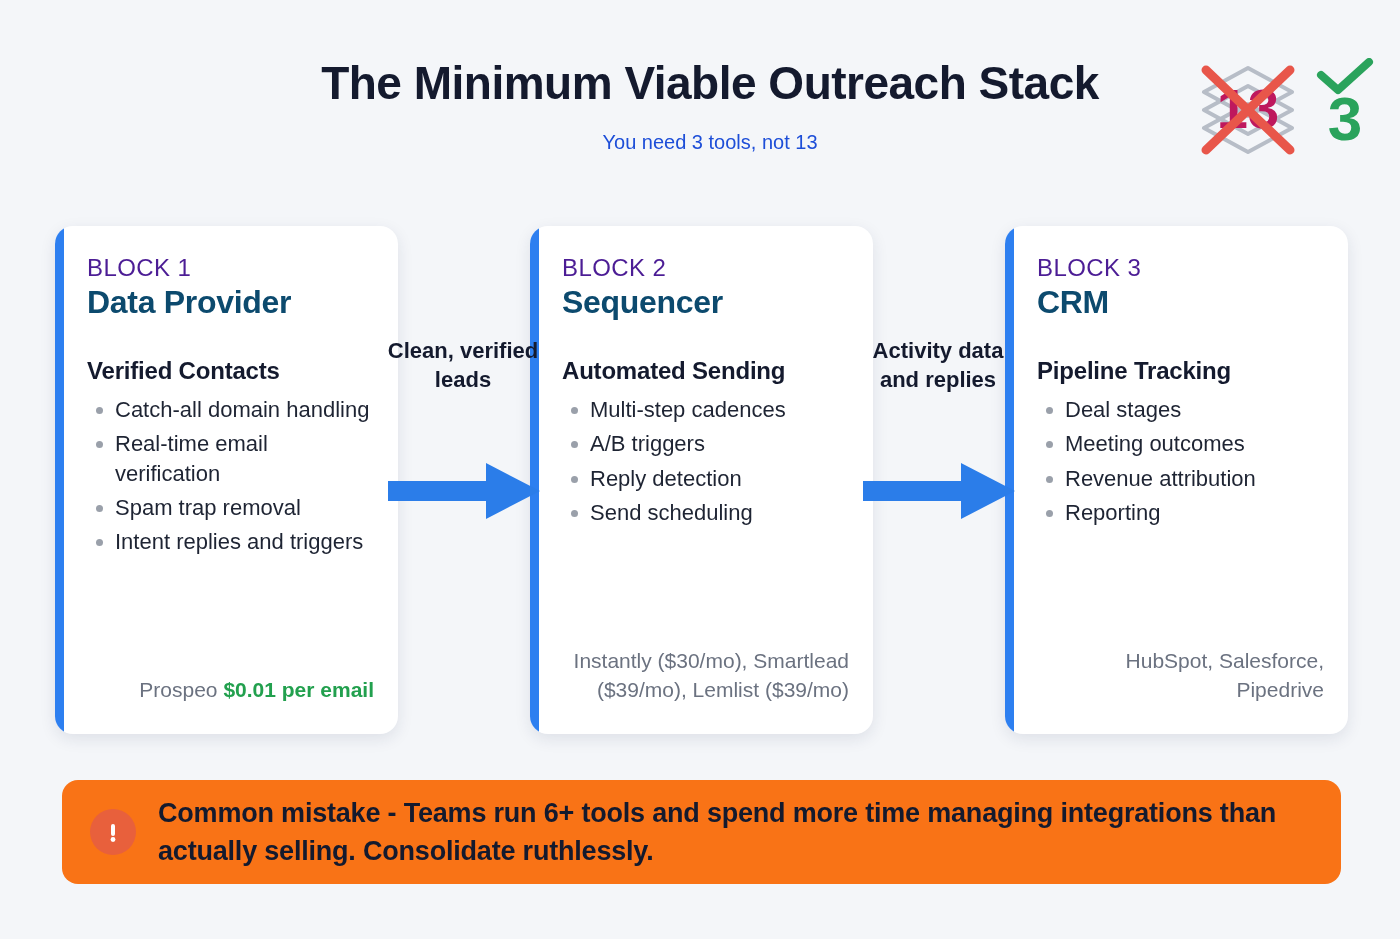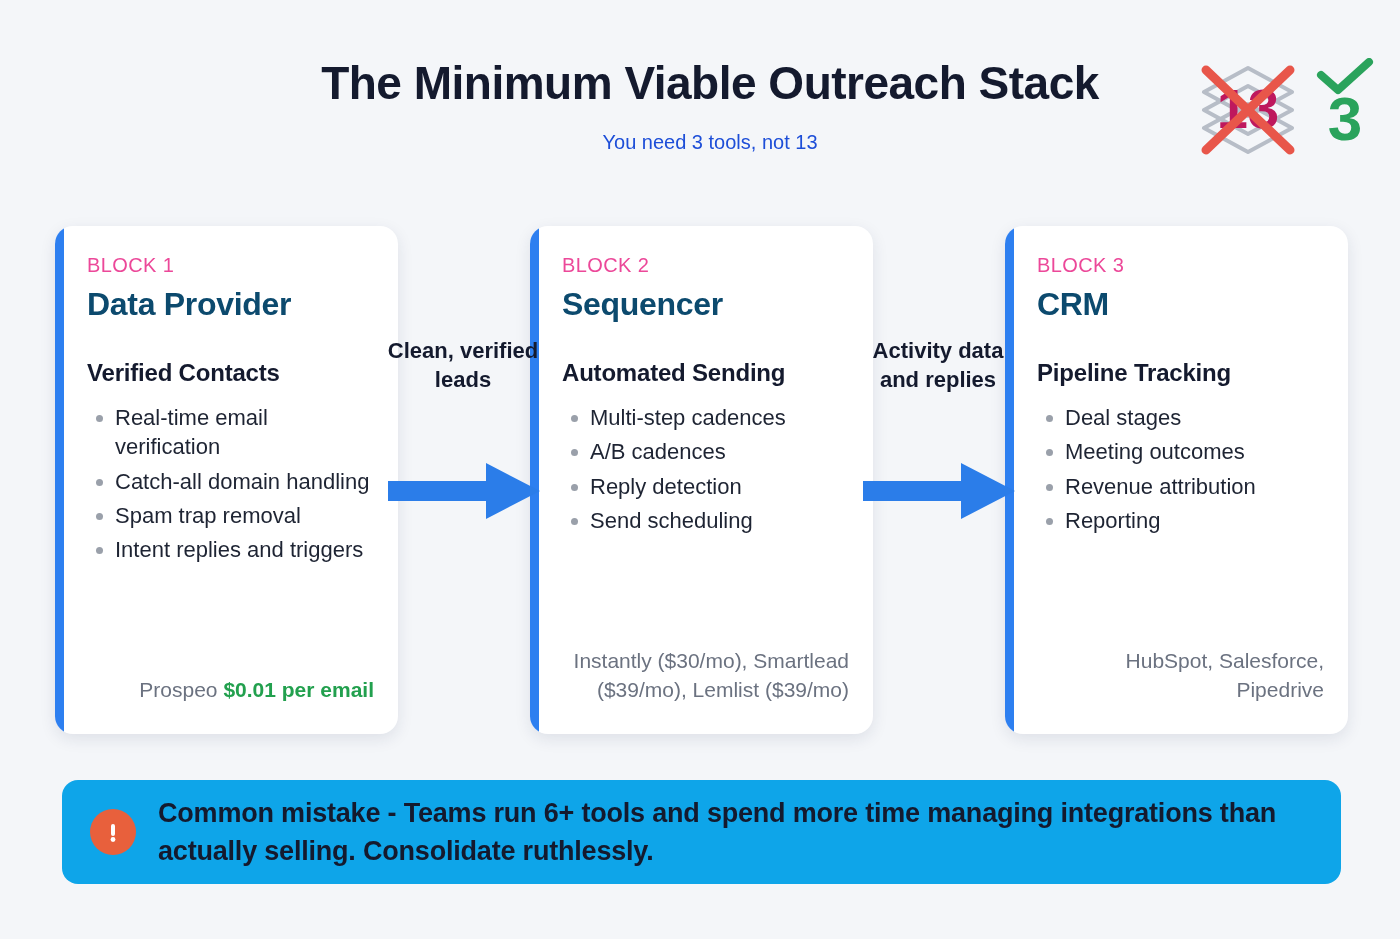--- a/index.html
+++ b/index.html
@@ -120,37 +120,37 @@
     width: 9px; height: 100%;
     background: #2d7ff0;
     border-top-left-radius: 18px;
     border-bottom-left-radius: 18px;
   }
   #card-1 { left: 55px; }
   #card-2 { left: 530px; }
   #card-3 { left: 1005px; }
 
   .card-block-label {
-    font-size: 20px;
-    color: #ec4899;
+    font-size: 24px;
+    color: #4c1d95;
     letter-spacing: 0.4px;
-    margin-bottom: 9px;
+    margin-bottom: 2px;
   }
   .card-title {
     font-size: 32px;
     font-weight: bold;
     color: #0c4a6e;
     letter-spacing: -0.3px;
     margin-bottom: 36px;
   }
   .card-feature {
     font-size: 24px;
     font-weight: bold;
     color: #141a2e;
-    margin-bottom: 16px;
+    margin-bottom: 10px;
     letter-spacing: -0.2px;
   }
   .card-list {
     list-style: none;
   }
   .card-list li {
     position: relative;
     font-size: 22px;
     color: #1e2433;
     line-height: 1.33;
@@ -209,21 +209,21 @@
     height: 60px;
   }
 
   
   .banner {
     position: absolute;
     left: 62px;
     top: 780px;
     width: 1279px;
     height: 104px;
-    background: #0ea5e9;
+    background: #f97316;
     border-radius: 16px;
     display: flex;
     align-items: center;
     padding: 0 30px 0 28px;
   }
   .banner-icon {
     flex: 0 0 auto;
     width: 46px; height: 46px;
     border-radius: 50%;
     background: #e8603c;
@@ -277,37 +277,37 @@
   </div>
 </div>
 
 <div class="cards">
 
   <div class="card" id="card-1">
     <div class="card-block-label">BLOCK 1</div>
     <div class="card-title">Data Provider</div>
     <div class="card-feature">Verified Contacts</div>
     <ul class="card-list">
+      <li>Catch-all domain handling</li>
       <li>Real-time email verification</li>
-      <li>Catch-all domain handling</li>
       <li>Spam trap removal</li>
       <li>Intent replies and triggers</li>
     </ul>
     <div class="card-footer">
       <span>Prospeo </span><span class="price">$0.01 per email</span>
     </div>
   </div>
 
   <div class="card" id="card-2">
     <div class="card-block-label">BLOCK 2</div>
     <div class="card-title">Sequencer</div>
     <div class="card-feature">Automated Sending</div>
     <ul class="card-list">
       <li>Multi-step cadences</li>
-      <li>A/B cadences</li>
+      <li>A/B triggers</li>
       <li>Reply detection</li>
       <li>Send scheduling</li>
     </ul>
     <div class="card-footer">
       <span>Instantly ($30/mo), Smartlead ($39/mo), Lemlist ($39/mo)</span>
     </div>
   </div>
 
   <div class="card" id="card-3">
     <div class="card-block-label">BLOCK 3</div>

